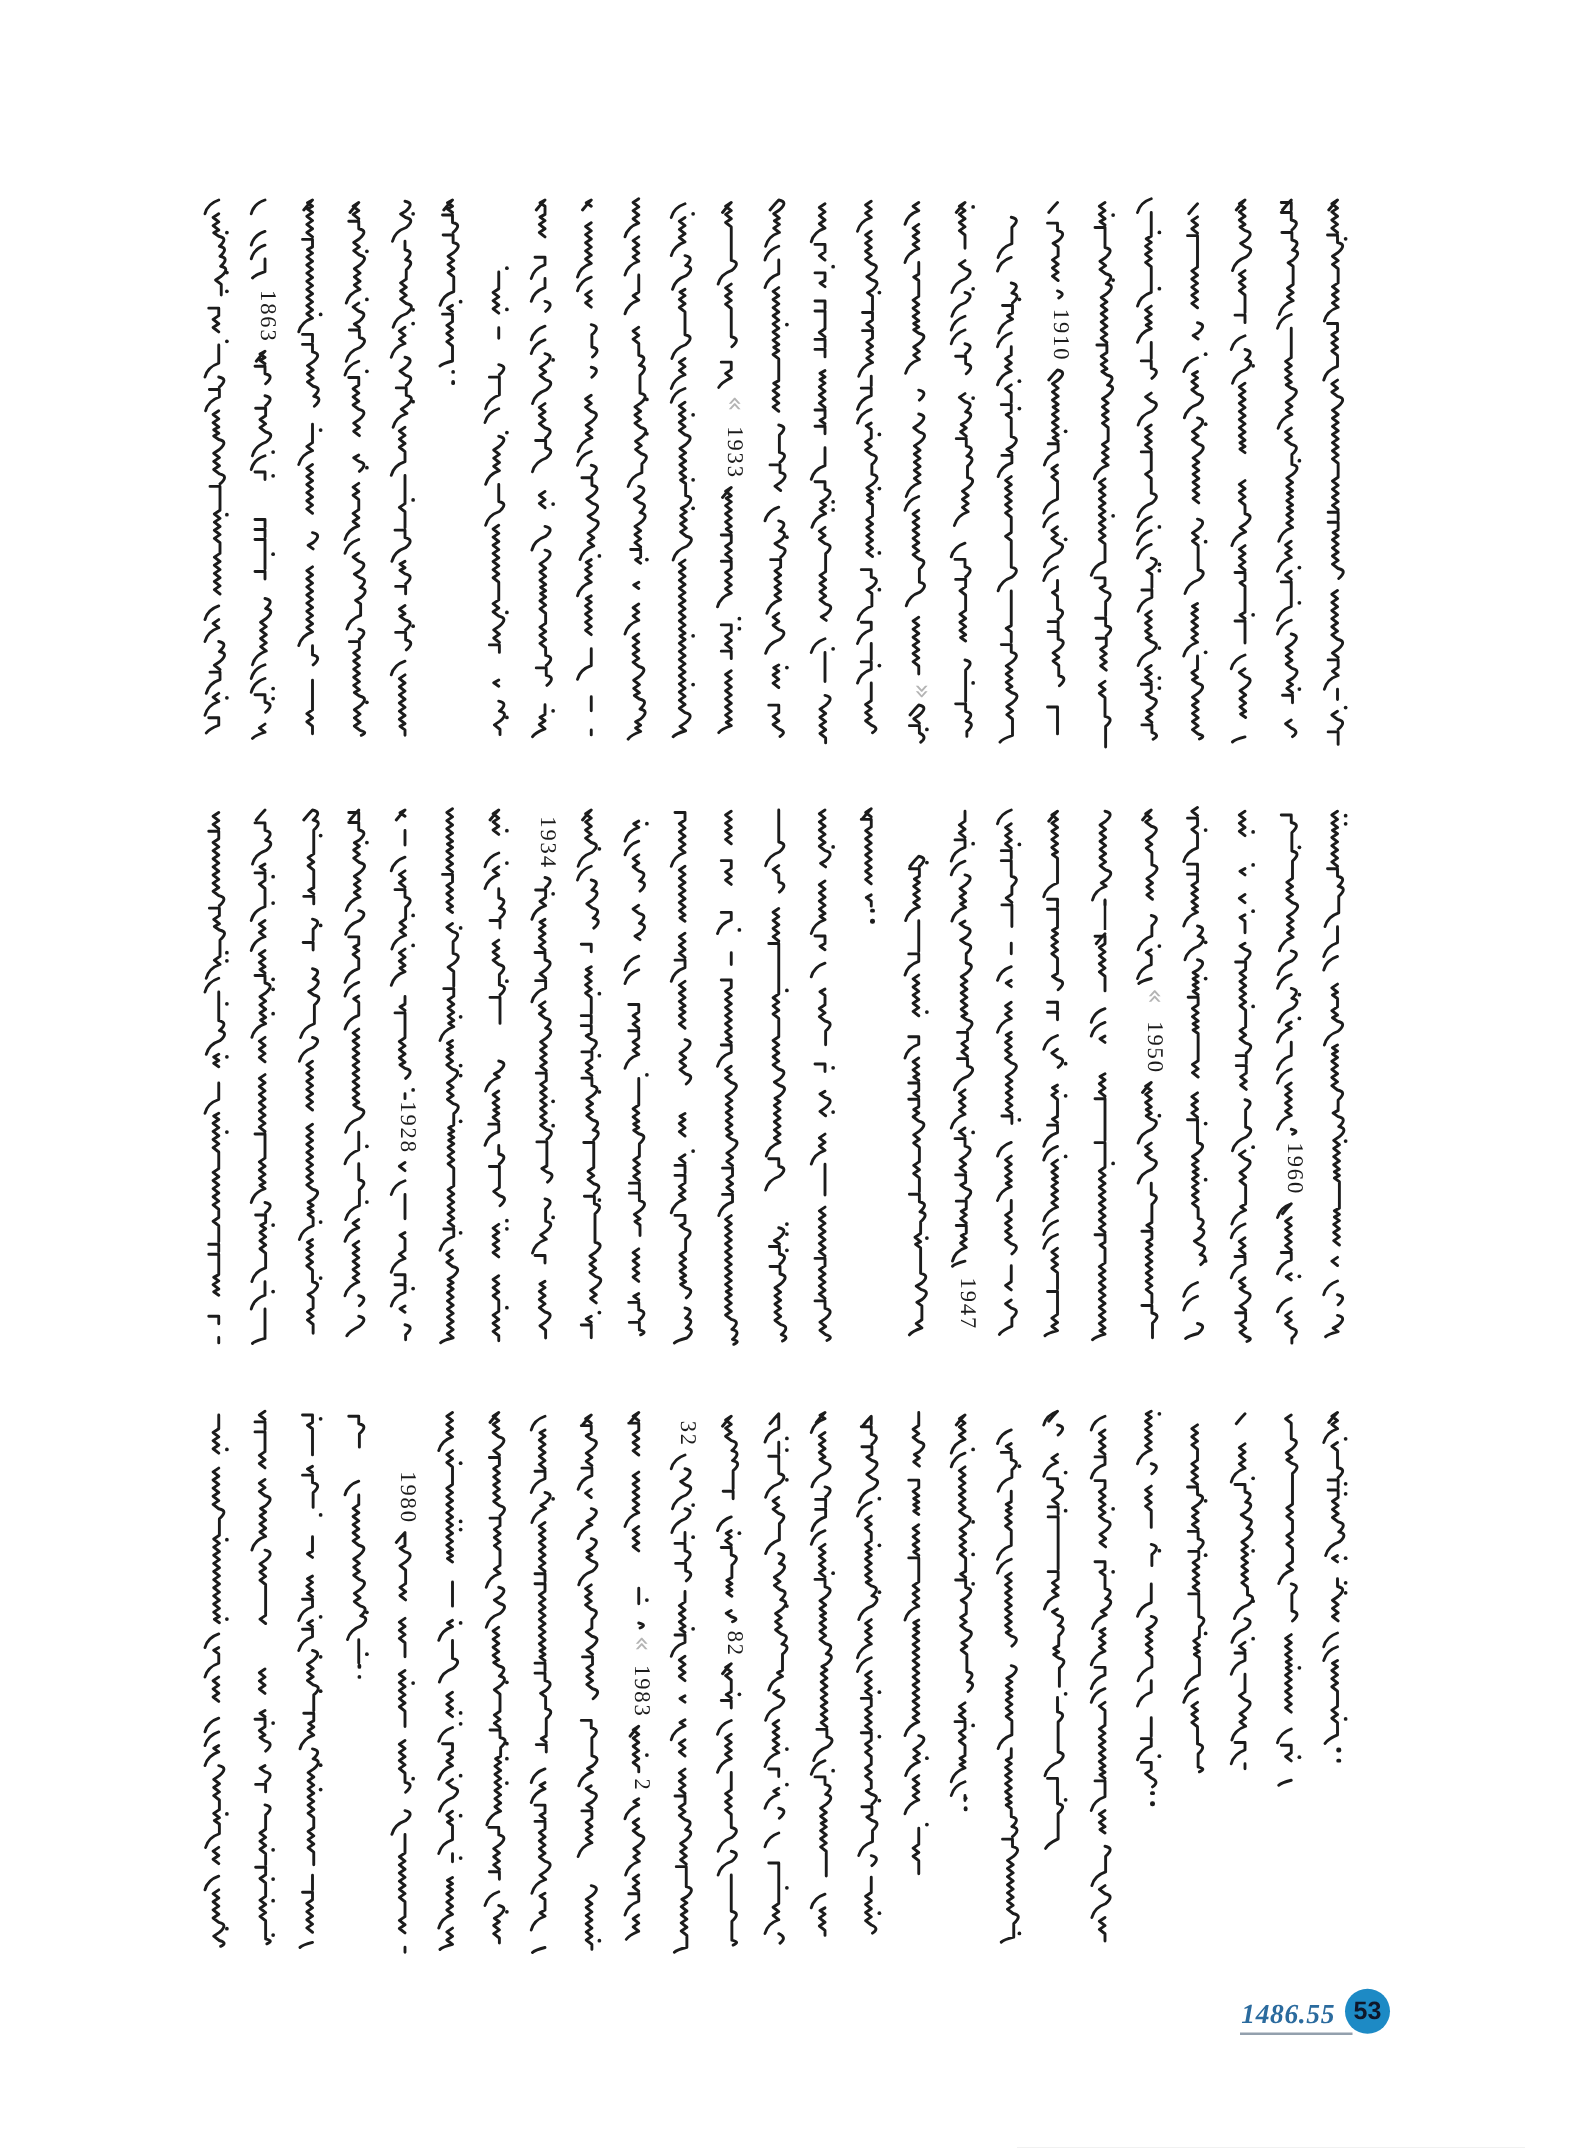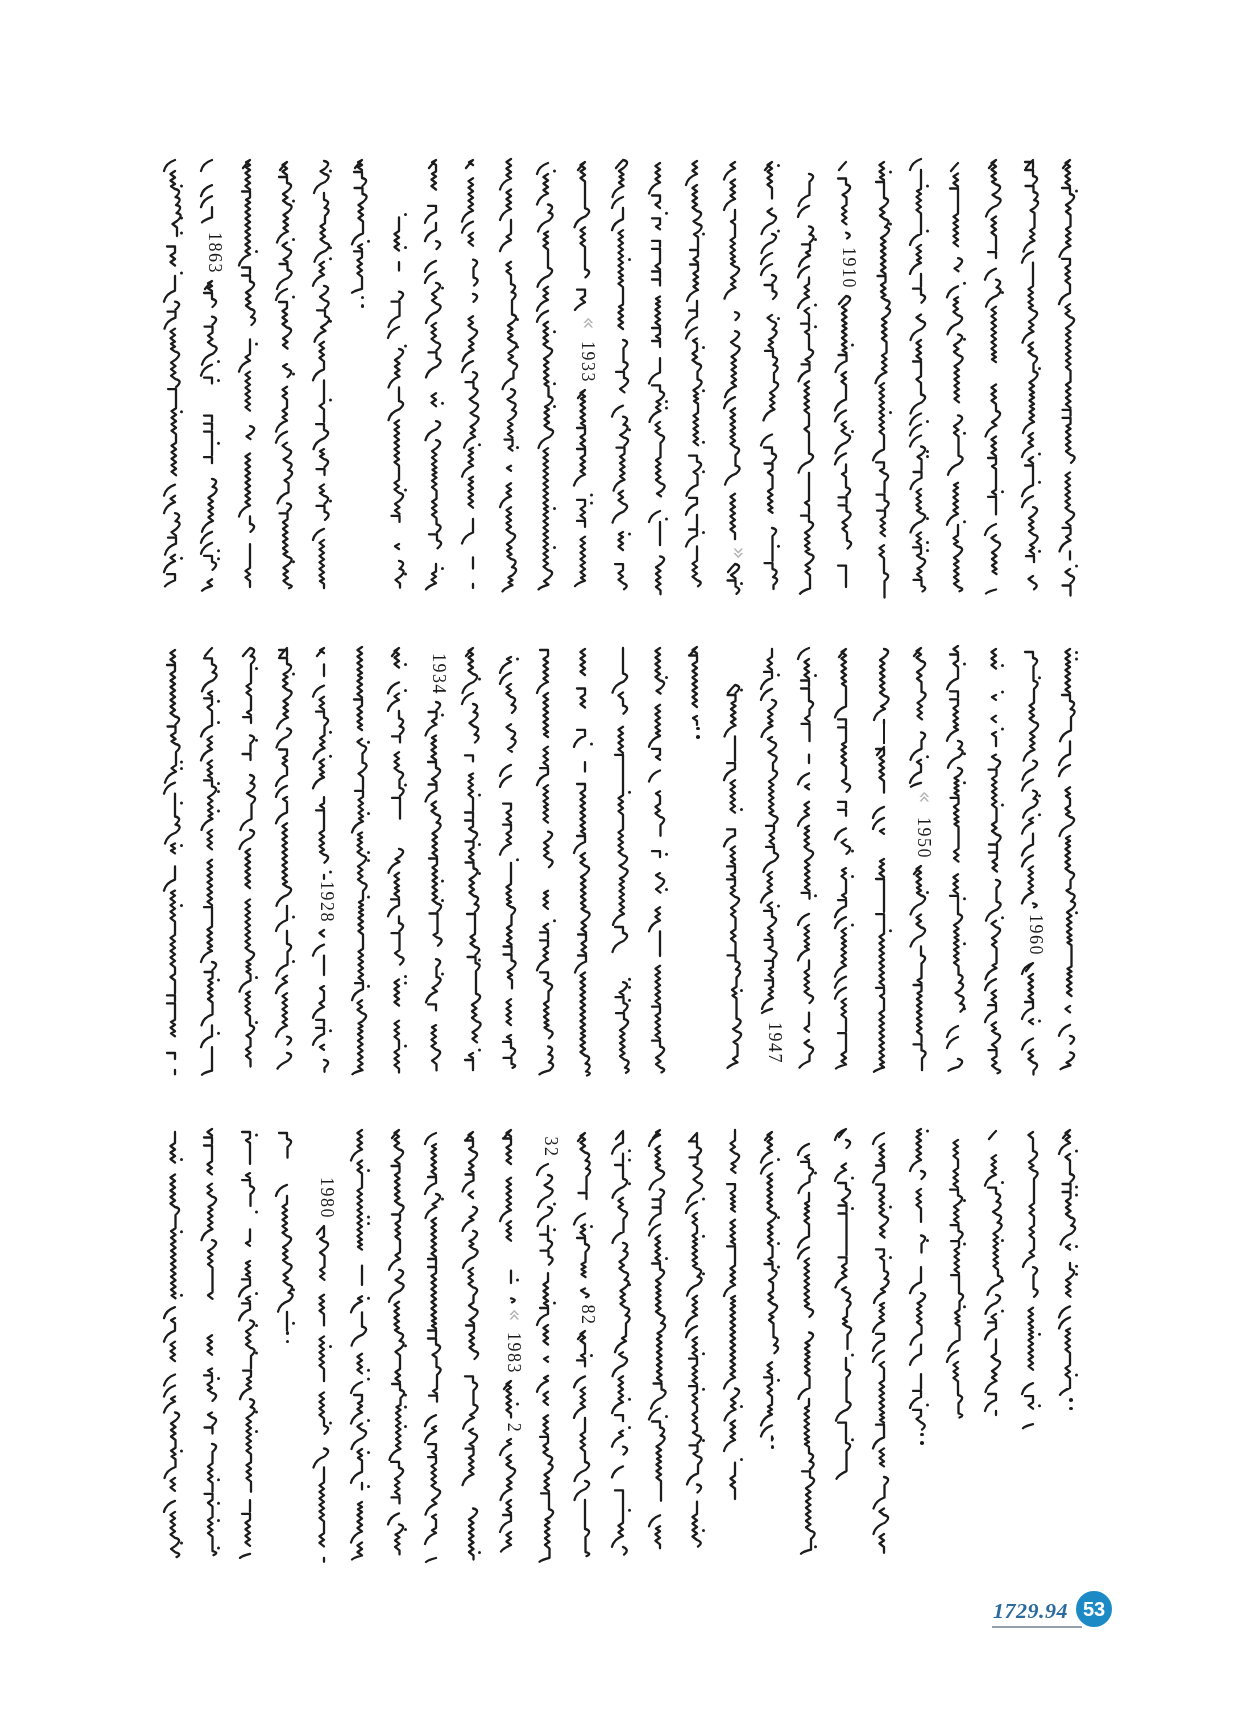--- a/index.html
+++ b/index.html
@@ -932,18 +932,18 @@
           <span class="pmark" style="top:270.0px">
             <i></i>
             <i></i>
           </span>
         </div>
       </div>
     </div>
 
   <div>
     <div class="footer-rule" style="background: rgb(147, 160, 173);"></div>
-    <div class="issue" style="color: rgb(43, 107, 158);">1729.94</div>
+    <div class="issue" style="color: rgb(43, 107, 158);">1486.55</div>
     <div class="badge" style="background: rgb(29, 138, 197);">
-      <span style="color: #ffffff;">53</span>
+      <span style="color: #0f172a;">53</span>
     </div>
   </div>
 </div>
 
 </body></html>

